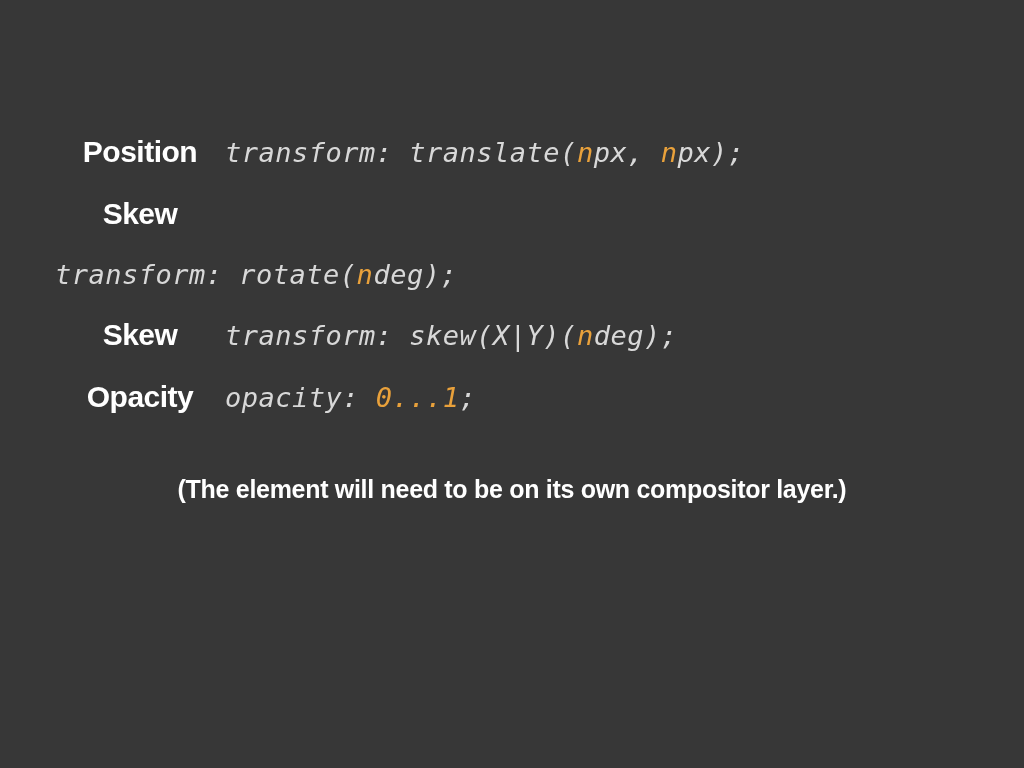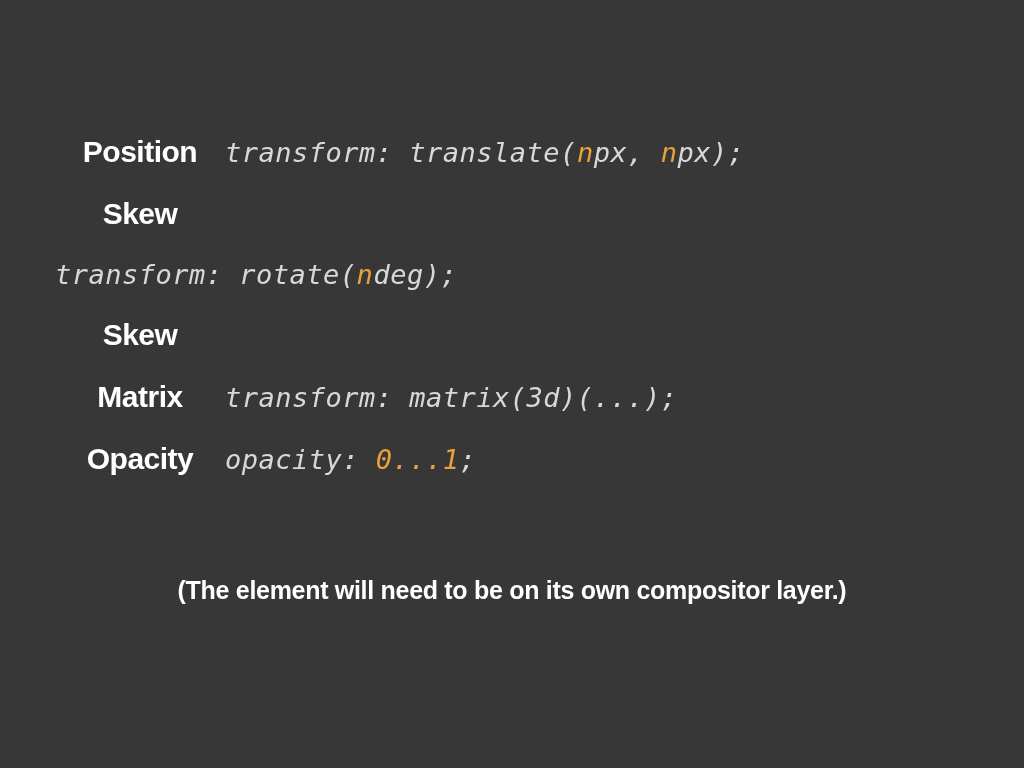--- a/index.html
+++ b/index.html
@@ -39,21 +39,21 @@
       font-family: "SFMono-Regular", "Menlo", "Monaco", "Consolas", monospace;
       font-size: 27px;
       color: #d8d8d8;
       letter-spacing: 0.5px;
       font-style: italic;
     }
     .hl {
       color: #e9a13b;
     }
     .footnote {
-      margin-top: 100px;
+      margin-top: 61px;
       text-align: center;
       font-weight: 700;
       font-size: 25px;
       color: #ffffff;
       letter-spacing: -0.3px;
     }
   </style>
 </head>
 <body>
 
@@ -63,23 +63,20 @@
       <div class="code"><span>transform: translate(</span><span class="hl">n</span><span>px, </span><span class="hl">n</span><span>px);</span></div>
     </div>
     <div class="row">
       <div class="label">Skew</div>
     </div>
     <div class="row">
       <div class="code"><span>transform: rotate(</span><span class="hl">n</span><span>deg);</span></div>
     </div>
     <div class="row">
       <div class="label">Skew</div>
-    </div>
-    <div class="row">
-      <div class="label">Matrix</div>
-      <div class="code"><span>transform: matrix(3d)(...);</span></div>
+      <div class="code"><span>transform: skew(X|Y)(</span><span class="hl">n</span><span>deg);</span></div>
     </div>
     <div class="row">
       <div class="label">Opacity</div>
       <div class="code"><span>opacity: </span><span class="hl">0...1</span><span>;</span></div>
     </div>
   </div>
 <div class="footnote">(The element will need to be on its own compositor layer.)</div>
 
 </body></html>

